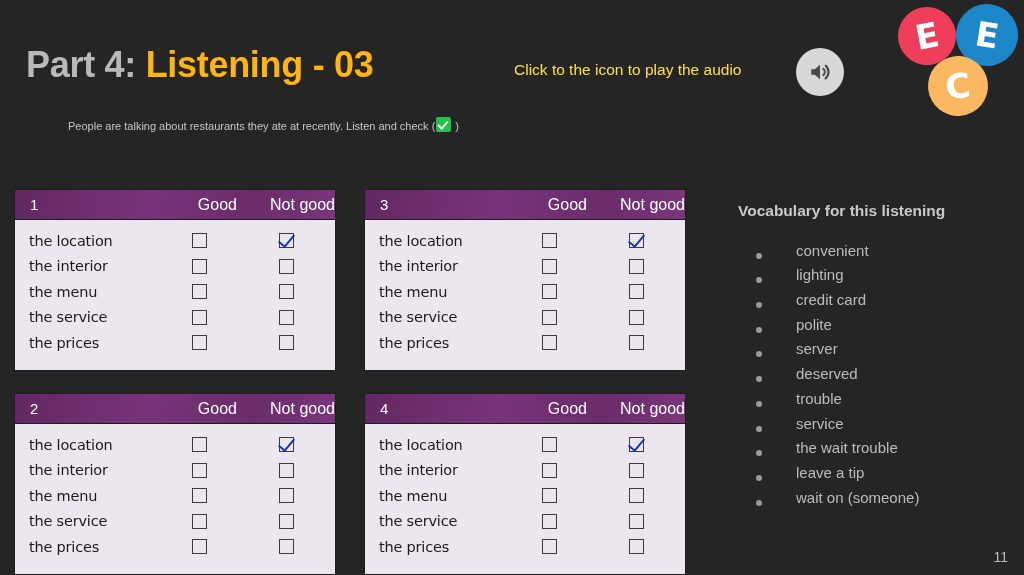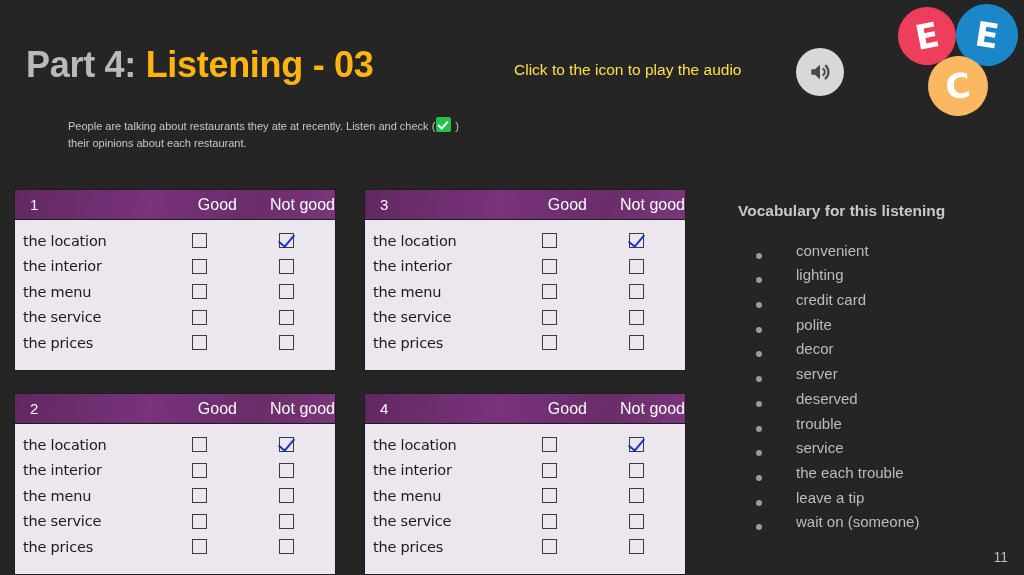--- a/index.html
+++ b/index.html
@@ -142,21 +142,21 @@
 
   .tbl-body { padding: 8px 0 14px 0; }
 
   .tbl-row {
     display: flex;
     align-items: center;
     height: 25.5px;
   }
   .row-label {
     width: 146px;
-    padding-left: 8px;
+    padding-left: 14px;
     font-size: 14.5px;
     color: #1b1b1b;
     font-family: "DejaVu Sans", sans-serif;
     letter-spacing: -0.2px;
   }
   .cell-good  { width: 76px; display: flex; justify-content: center; }
   .cell-notgood { width: 98px; display: flex; justify-content: center; }
 
   .checkbox {
     width: 15px;
@@ -245,21 +245,20 @@
     <span>E</span>
   </div>
   <div class="logo-circle logo-c" style="background:#fbb862">
     <span>C</span>
   </div>
 </div>
 
 <div class="instruction">
   <span>People are talking about restaurants they ate at recently. Listen and check (</span><span class="check-emoji"></span><span> )</span>
   <br>
-  <span>their opinions about each restaurant.</span>
 </div>
 
 <div class="table-card tbl-1">
     <div class="tbl-head">
       <div class="tbl-num">1</div>
       <div class="col-good">Good</div>
       <div class="col-notgood">Not good</div>
     </div>
     <div class="tbl-body">
       <div class="tbl-row">
@@ -486,41 +485,37 @@
       <li class="vocab-item">
         <span class="vocab-bullet"></span>
         <span>credit card</span>
       </li>
       <li class="vocab-item">
         <span class="vocab-bullet"></span>
         <span>polite</span>
       </li>
       <li class="vocab-item">
         <span class="vocab-bullet"></span>
-        <span>decor</span>
-      </li>
-      <li class="vocab-item">
-        <span class="vocab-bullet"></span>
         <span>server</span>
       </li>
       <li class="vocab-item">
         <span class="vocab-bullet"></span>
         <span>deserved</span>
       </li>
       <li class="vocab-item">
         <span class="vocab-bullet"></span>
         <span>trouble</span>
       </li>
       <li class="vocab-item">
         <span class="vocab-bullet"></span>
         <span>service</span>
       </li>
       <li class="vocab-item">
         <span class="vocab-bullet"></span>
-        <span>the each trouble</span>
+        <span>the wait trouble</span>
       </li>
       <li class="vocab-item">
         <span class="vocab-bullet"></span>
         <span>leave a tip</span>
       </li>
       <li class="vocab-item">
         <span class="vocab-bullet"></span>
         <span>wait on (someone)</span>
       </li>
     </ul>

